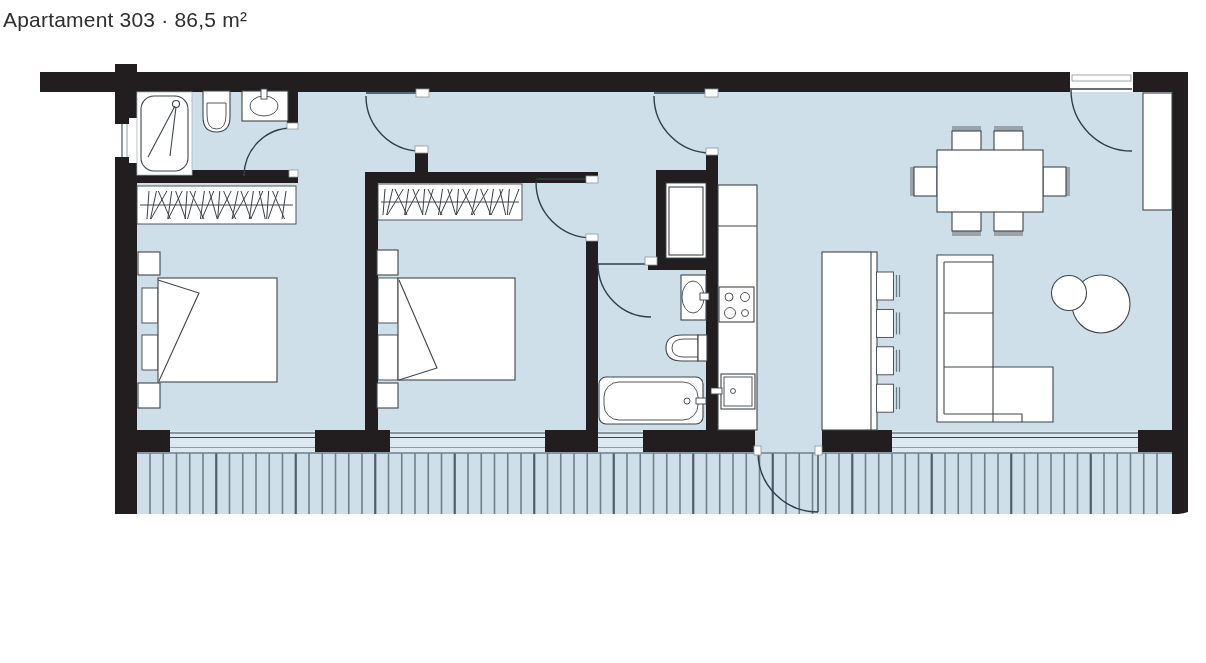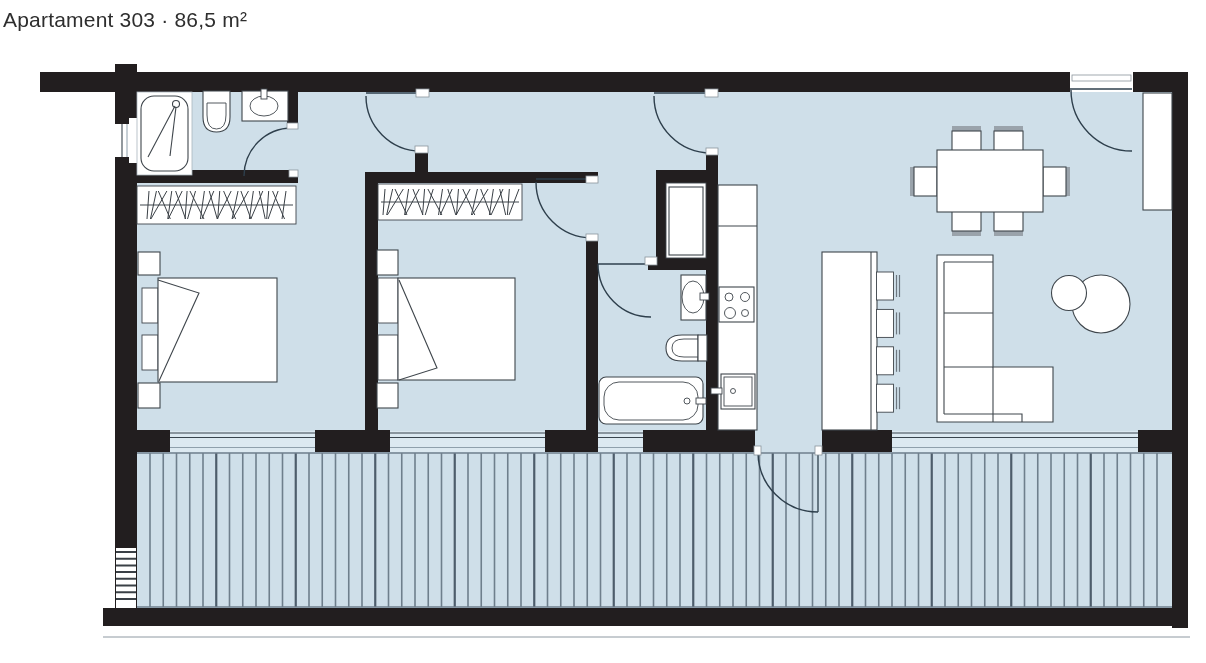--- a/index.html
+++ b/index.html
@@ -1,16 +1,16 @@
 <!DOCTYPE html>
 <html style="--wall: #221e1f; --floor: #cfdfe9; --outline: #3f464c;"><head>
 <meta charset="utf-8">
 <style>
   html,body{margin:0;padding:0;background:#fff;}
-  #stage{position:relative;width:1206px;height:663px;background:#fff;overflow:hidden;
+  #stage{position:relative;width:1206px;height:514px;background:#fff;overflow:hidden;
          font-family:"Liberation Sans", sans-serif;border-radius:28px;}
   #title{position:absolute;left:3px;top:8px;font-size:21px;font-weight:500;color:#2e2e2e;
          letter-spacing:.2px;}
   svg{position:absolute;left:0;top:0;}
   .floor{fill:var(--floor);}
   .wall{fill:var(--wall);}
   .furn{fill:#fff;stroke:var(--outline);stroke-width:1.1;}
   .furnthin{fill:#fff;stroke:var(--outline);stroke-width:0.9;}
   .ln{stroke:var(--outline);stroke-width:1.1;fill:none;}
   .lngray{stroke:#8e99a2;stroke-width:1;fill:none;}

